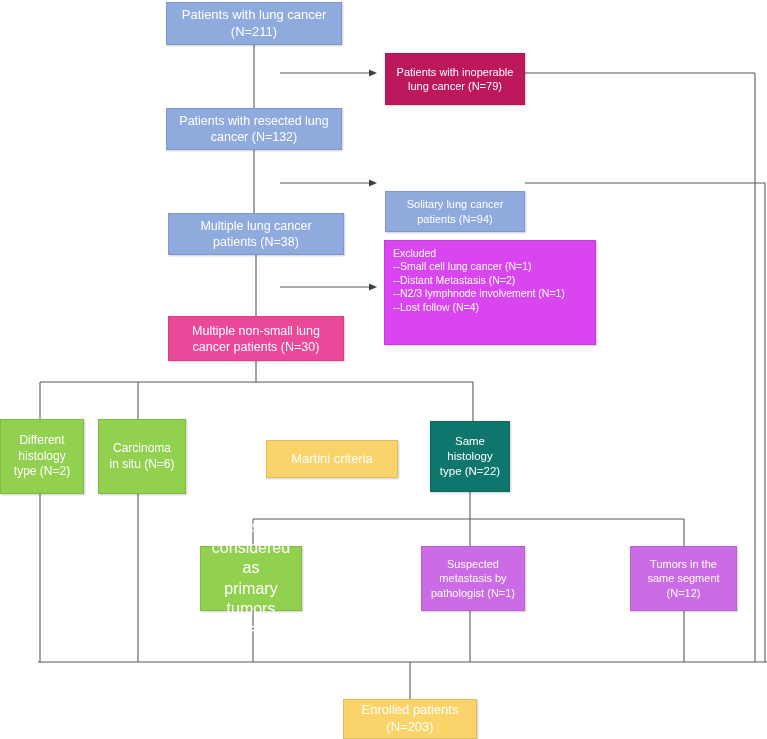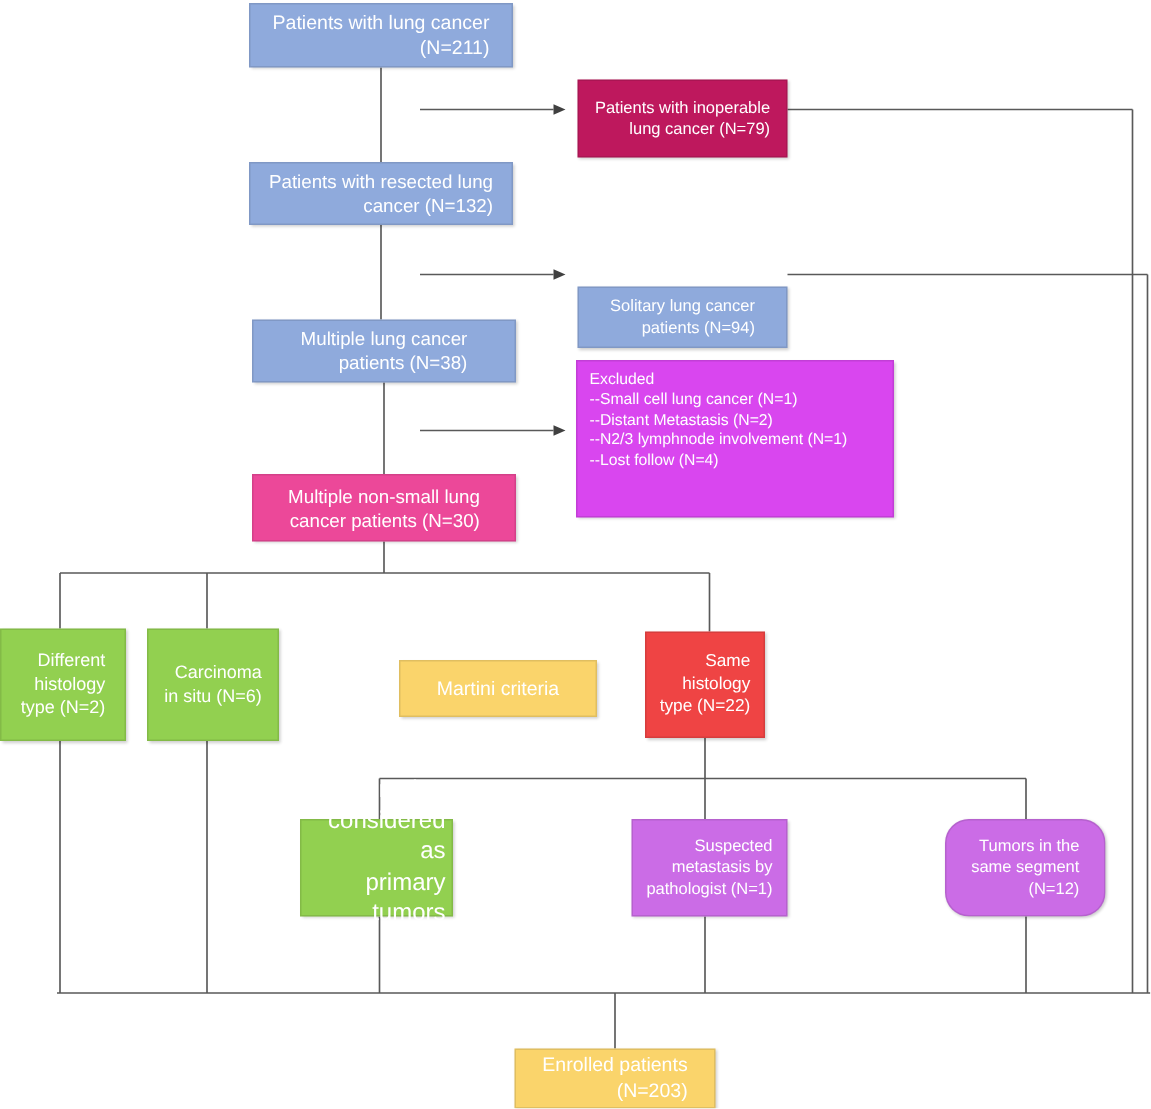--- a/index.html
+++ b/index.html
@@ -16,21 +16,21 @@
     height: 739px;
     background: #ffffff;
     overflow: hidden;
   }
   .node {
     position: absolute;
     box-sizing: border-box;
     display: flex;
     align-items: center;
     justify-content: center;
-    text-align: right;
+    text-align: center;
     color: #ffffff;
     line-height: 1.28;
     white-space: pre-line;
     padding: 18px 4px;
     z-index: 5;
     border: 1px solid rgba(0,0,0,0.10);
     box-shadow: 1px 1px 2px rgba(0,0,0,0.20);
   }
   .node.left-align {
     align-items: flex-start;
@@ -124,29 +124,29 @@
 --N2/3 lymphnode involvement (N=1)
 --Lost follow (N=4)</div>
   <div class="node" style="left: 168px; top: 316px; width: 176px; height: 45px; background: #ec4899; font-size: 12.5px;">Multiple non-small lung
 cancer patients (N=30)</div>
   <div class="node" style="left: 0px; top: 419px; width: 84px; height: 75px; background: rgb(146, 208, 80); font-size: 12px;">Different
 histology
 type (N=2)</div>
   <div class="node" style="left: 98px; top: 419px; width: 88px; height: 75px; background: rgb(146, 208, 80); font-size: 12px;">Carcinoma
 in situ (N=6)</div>
   <div class="node" style="left: 266px; top: 440px; width: 132px; height: 24px; background: rgb(250, 212, 107); font-size: 13px;">Martini criteria</div>
-  <div class="node" style="left: 430px; top: 421px; width: 80px; height: 71px; background: #ef4444; font-size: 11.5px;">Same
+  <div class="node" style="left: 430px; top: 421px; width: 80px; height: 71px; background: #0f766e; font-size: 11.5px;">Same
 histology
 type (N=22)</div>
   <div class="node" style="left: 200px; top: 546px; width: 102px; height: 65px; background: rgb(146, 208, 80); font-size: 16px;">Others that
 considered as
 primary tumors
 (N=9)</div>
   <div class="node" style="left: 421px; top: 546px; width: 104px; height: 65px; background: rgb(203, 108, 230); font-size: 11px;">Suspected
 metastasis by
 pathologist (N=1)</div>
-  <div class="node" style="left: 630px; top: 546px; width: 107px; height: 65px; background: rgb(203, 108, 230); font-size: 11px; border-radius: 16px;">Tumors in the
+  <div class="node" style="left: 630px; top: 546px; width: 107px; height: 65px; background: rgb(203, 108, 230); font-size: 11px;">Tumors in the
 same segment
 (N=12)</div>
   <div class="node" style="left: 343px; top: 699px; width: 134px; height: 40px; background: rgb(250, 212, 107); font-size: 13px;">Enrolled patients
 (N=203)</div>
 
 </div>
 
 </body></html>

